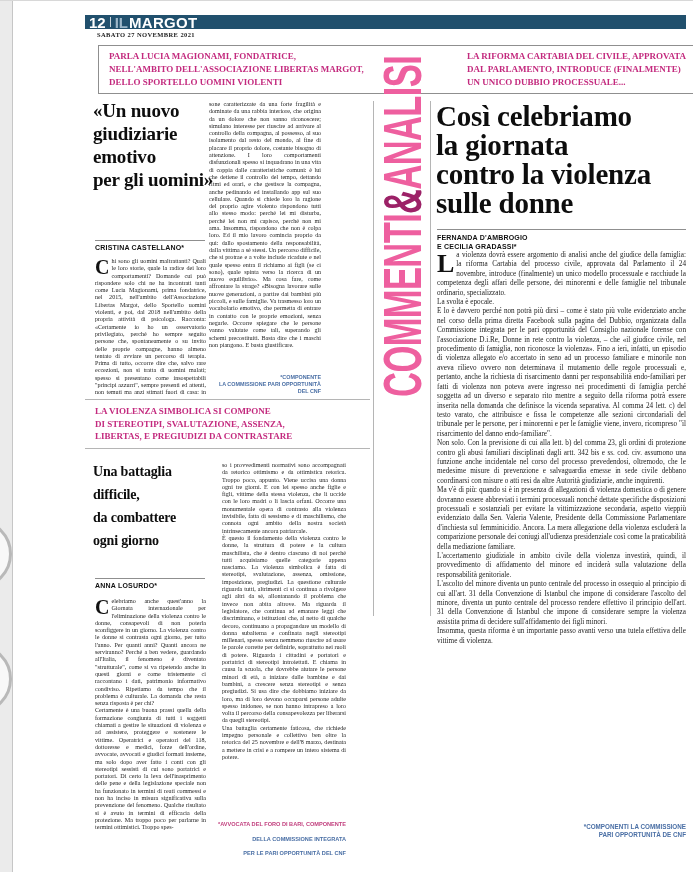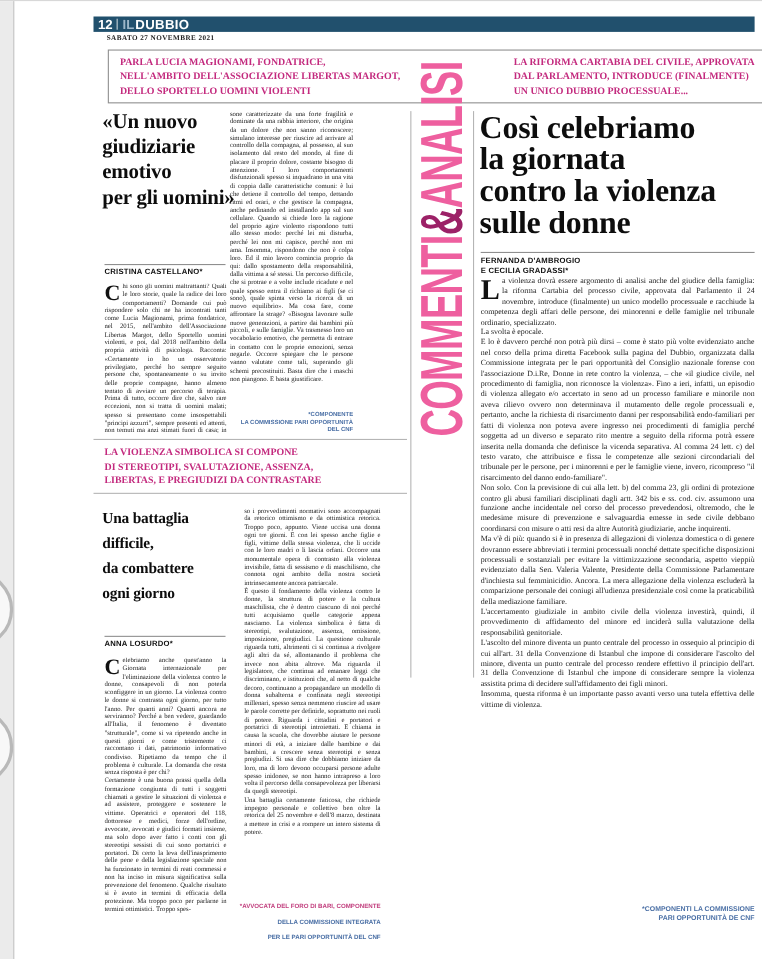--- a/index.html
+++ b/index.html
@@ -7,21 +7,21 @@
         font-family:"Liberation Serif",serif;border-top:1px solid #d8d8d8;}
   
   .edge{position:absolute;left:0;top:0;width:12px;height:872px;background:#ebebeb;
         border-right:1px solid #c6c6c6;overflow:hidden;}
   .hole{position:absolute;left:-58px;width:64px;height:64px;border-radius:50%;
         border:3px solid #b9b9b9;background:#f8f8f8;}
   .hole.h1{top:518px;} .hole.h2{top:643px;}
   
   .masthead{position:absolute;left:85px;top:14px;width:601px;height:14px;background:#21506d;
             display:flex;align-items:center;font-family:"Liberation Sans",sans-serif;
-            font-size:12px;font-weight:bold;color:#fff;}
+            font-size:15px;font-weight:bold;color:#fff;}
   .mh-num{padding:0 4px;}
   .mh-sep{width:1px;height:10px;background:#ffffff;opacity:.75;}
   .mh-il{color:#9db7c9;padding:0 1px 0 4px;}
   .mh-name{color:#ffffff;letter-spacing:.3px;}
   .date{position:absolute;left:97px;top:30px;font:700 6.5px/8px "Liberation Serif",serif;
         color:#222;letter-spacing:.4px;}
   
   .kickerbox{position:absolute;left:98px;top:44px;width:599px;height:47px;border:1px solid #8f8f8f;}
   .kicker{position:absolute;top:4px;color:#c32a7e;font:700 9px/13px "Liberation Serif",serif;
           white-space:pre-line;}
@@ -81,21 +81,21 @@
 
   <div class="edge">
     <div class="hole h1"></div>
     <div class="hole h2"></div>
   </div>
 
   <div class="masthead">
     <span class="mh-num">12</span>
     <span class="mh-sep"></span>
     <span class="mh-il">IL</span>
-    <span class="mh-name">DUBBIO</span>
+    <span class="mh-name">MARGOT</span>
   </div>
   <div class="date">SABATO 27 NOVEMBRE 2021</div>
 
   <div class="kickerbox">
     <div class="kicker kl">PARLA LUCIA MAGIONAMI, FONDATRICE,
 NELL'AMBITO DELL'ASSOCIAZIONE LIBERTAS MARGOT,
 DELLO SPORTELLO UOMINI VIOLENTI</div>
     <div class="kicker kr">LA RIFORMA CARTABIA DEL CIVILE, APPROVATA
 DAL PARLAMENTO, INTRODUCE (FINALMENTE)
 UN UNICO DUBBIO PROCESSUALE...</div>

